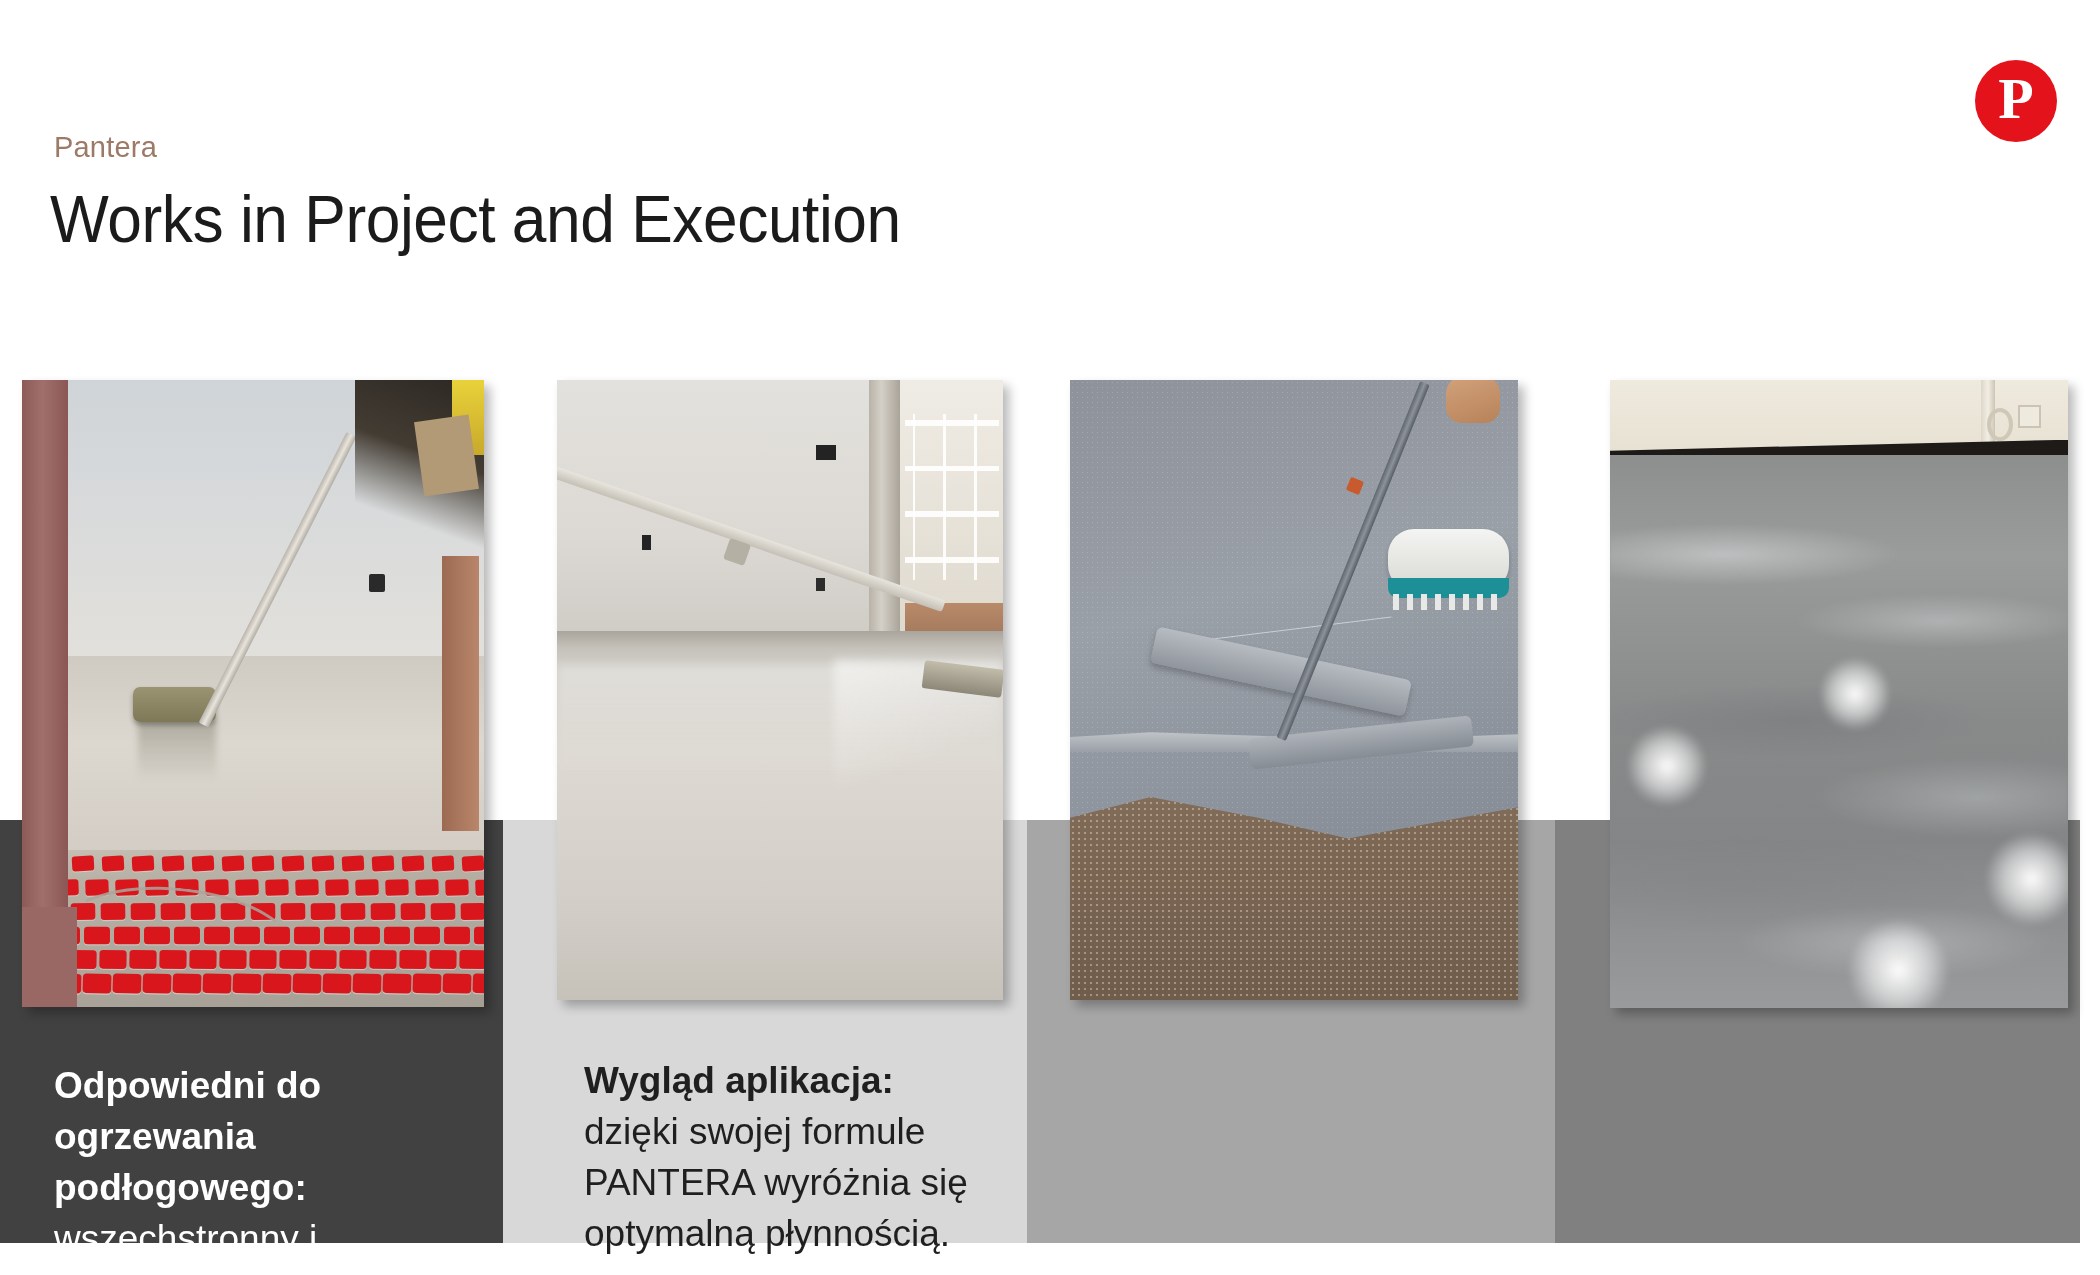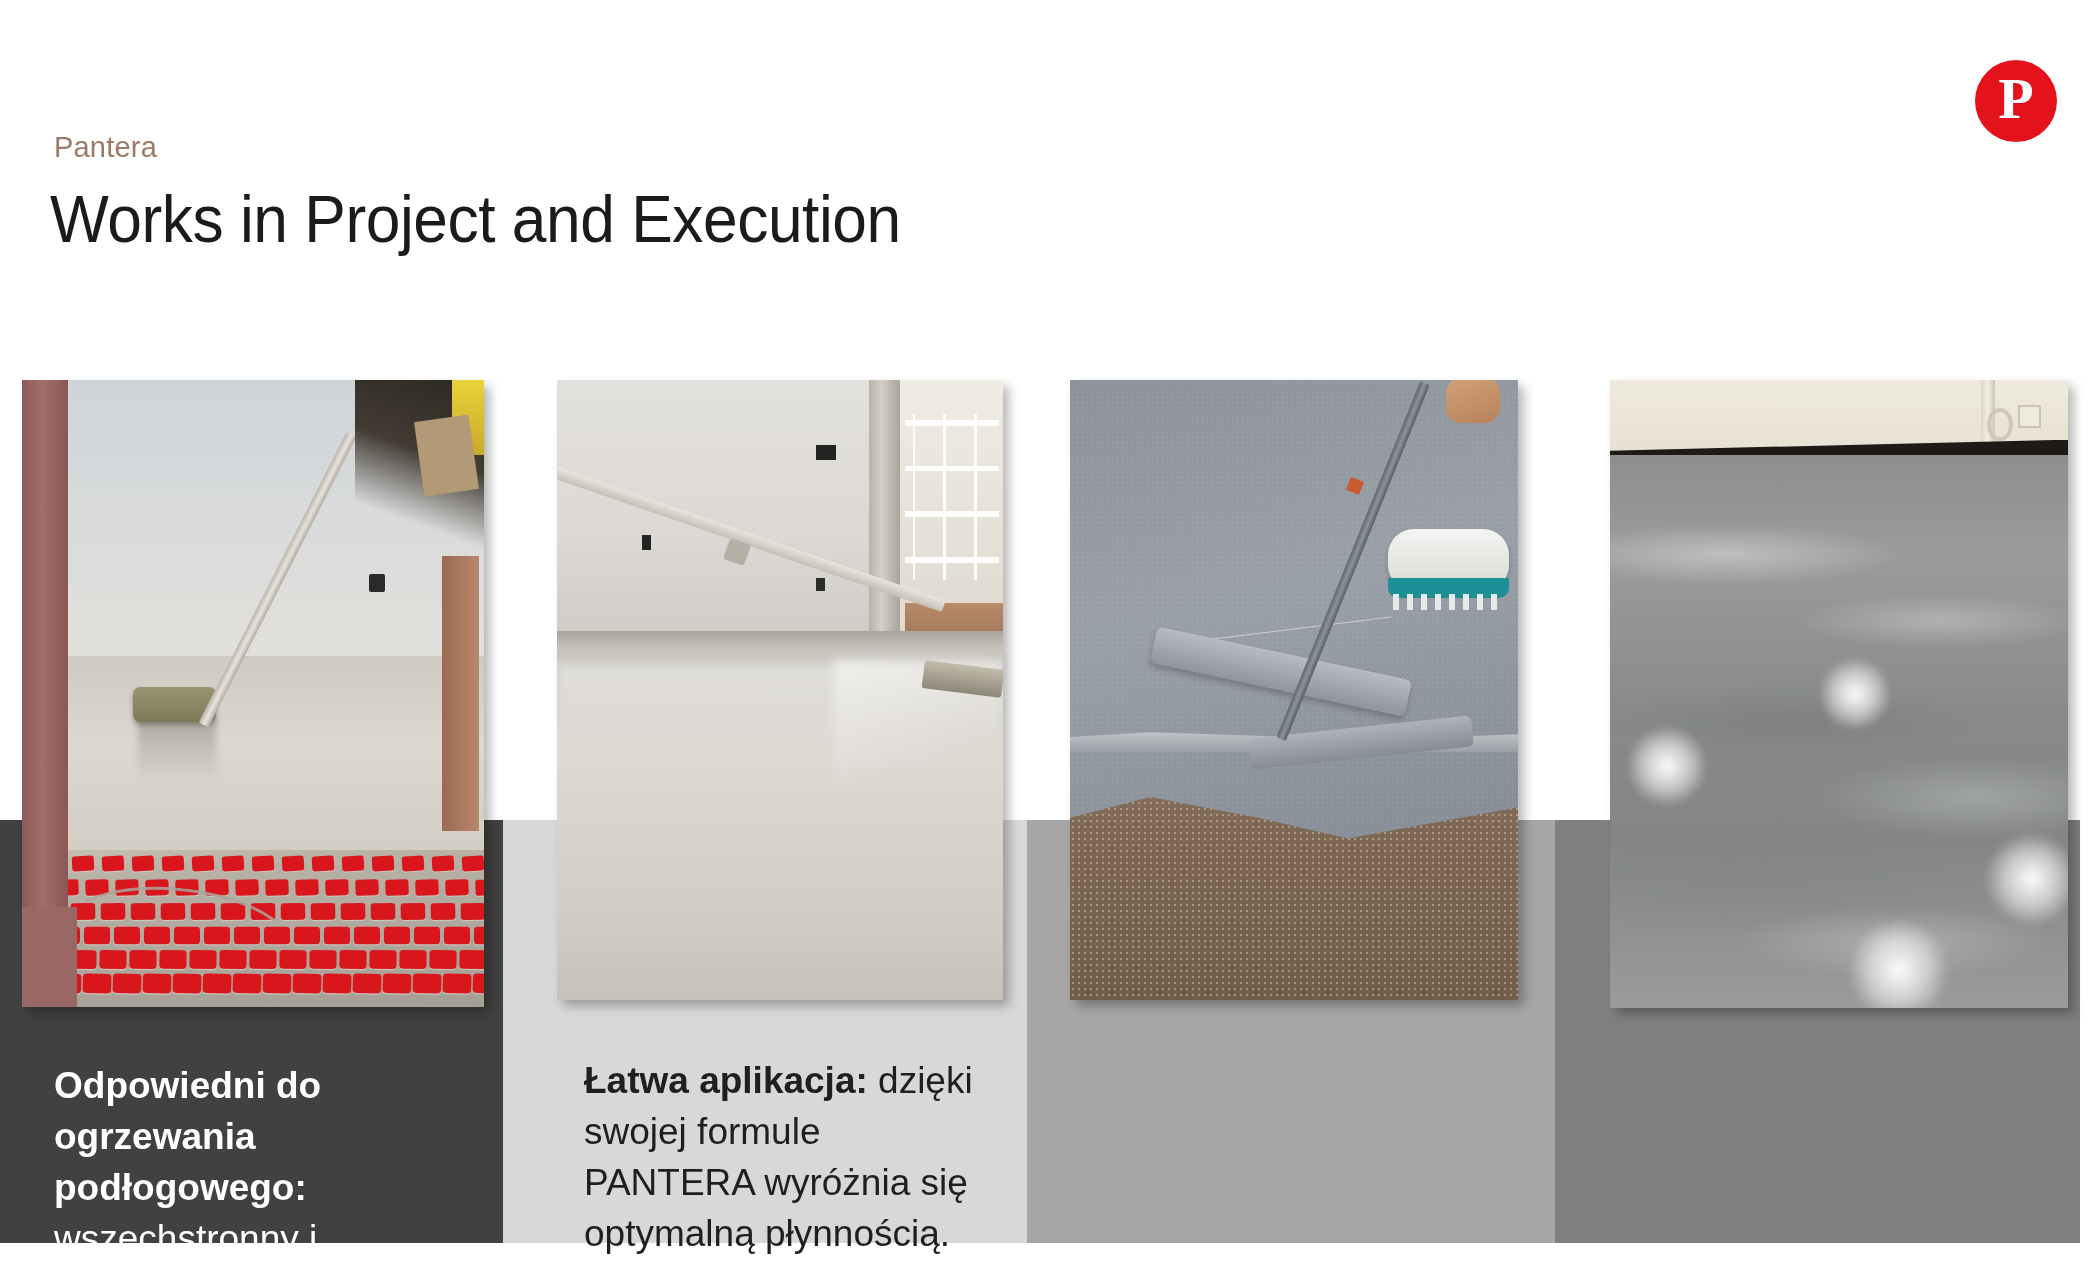--- a/index.html
+++ b/index.html
@@ -401,16 +401,16 @@
       <div class="s4-hl s4-h2"></div>
       <div class="s4-hl s4-h3"></div>
       <div class="s4-hl s4-h4"></div>
     </div>
   </div>
 
   <div class="cap c1">
     <b>Odpowiedni do ogrzewania podłogowego:</b><span> wszechstronny i elastyczny w wykończeniach.</span>
   </div>
   <div class="cap c2">
-    <b>Łatwa aplikacja:</b><span> dzięki swojej formule PANTERA wyróżnia się optymalną płynnością.</span>
+    <b>Wygląd aplikacja:</b><span> dzięki swojej formule PANTERA wyróżnia się optymalną płynnością.</span>
   </div>
 
 </div>
 
 </body></html>

